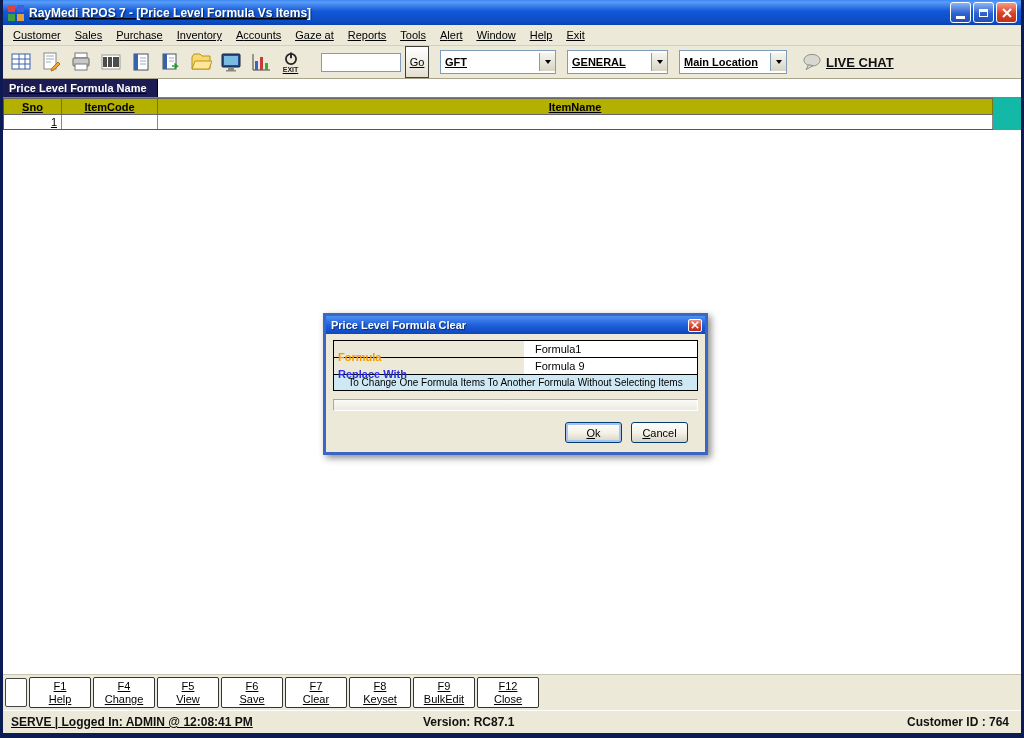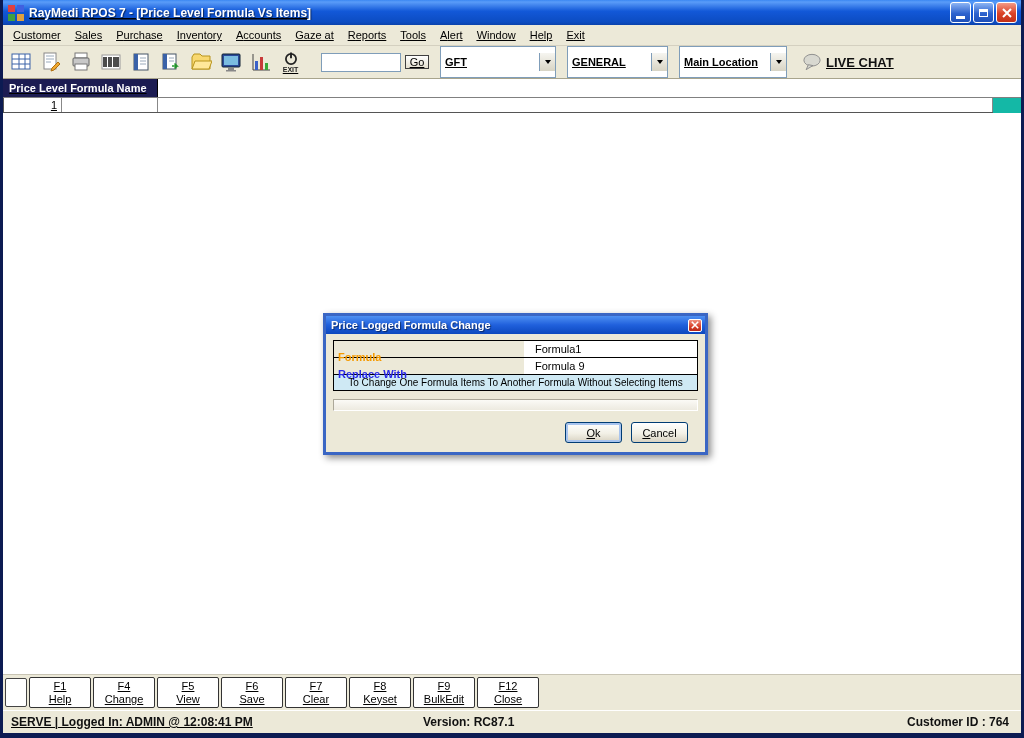--- a/index.html
+++ b/index.html
@@ -30,24 +30,24 @@
   .menu-item::first-letter { text-decoration:underline; }
 
   
   .toolbar { flex:0 0 31px; display:flex; align-items:center; background:#ECE9D8;
     border-bottom:1px solid #A8A48C; padding:0 4px; gap:3px; }
   .tool-btn { width:27px; height:27px; display:flex; flex-direction:column; align-items:center;
     justify-content:center; border:1px solid transparent; }
   .exit-caption { font-size:7px; font-weight:bold; color:#222; line-height:6px; }
   .search-input { width:80px; height:19px; border:1px solid #7F9DB9; font-size:11px; padding:0 3px;
     margin-left:14px; background:#fff; }
-  .go-btn { height:14px; width:24px; border:1px solid #404040; background:linear-gradient(#FFFFFF,#E4E0D0);
+  .go-btn { height:32px; width:24px; border:1px solid #404040; background:linear-gradient(#FFFFFF,#E4E0D0);
     font-size:11px; margin-left:1px; display:inline-block; }
   .go-btn::first-letter { text-decoration:underline; }
-  .xp-select { height:32px; border:1px solid #7F9DB9; background:#fff; display:flex; align-items:center;
+  .xp-select { height:24px; border:1px solid #7F9DB9; background:#fff; display:flex; align-items:center;
     font-size:11px; font-weight:bold; margin-left:8px; }
   .xp-select .val { flex:1; padding:0 4px; white-space:nowrap; overflow:hidden; }
   .drop-btn { width:16px; height:18px; border-left:1px solid #7F9DB9;
     background:linear-gradient(#F6F5F0,#D8D4C4); display:flex; align-items:center; justify-content:center; }
   .drop-arrow { width:0; height:0; border-left:3px solid transparent; border-right:3px solid transparent;
     border-top:4px solid #000; }
   .livechat { display:flex; align-items:center; gap:4px; margin-left:12px; font-size:13px; font-weight:bold; color:#111; }
 
   
   .tabrow { flex:0 0 19px; background:#fff; border-bottom:1px solid #808080; display:flex; align-items:stretch; }
@@ -254,32 +254,37 @@
       </svg>
       <span>LIVE CHAT</span>
     </span>
   </div>
 
   <div class="tabrow">
     <span class="formula-tab">Price Level Formula Name</span>
   </div>
 
   <div class="grid">
+    <div class="grid-header">
+      <span class="cell col-sno">Sno</span>
+      <span class="cell col-code">ItemCode</span>
+      <span class="cell col-name">ItemName</span>
+    </div>
     <div class="grid-row">
       <span class="cell col-sno">1</span>
       <span class="cell col-code"></span>
       <span class="cell col-name"></span>
     </div>
   </div>
 
   <div class="main-area"></div>
 
   <div class="dialog">
     <div class="dlg-title">
-      <span class="dlg-title-text">Price Logged Formula Change</span>
+      <span class="dlg-title-text">Price Level Formula Clear</span>
       <span class="dlg-close">
         <svg width="8" height="8" viewBox="0 0 10 10">
           <path d="M1 1l8 8M9 1l-8 8" stroke="#fff" stroke-width="2"></path>
         </svg>
       </span>
     </div>
     <div class="dlg-body">
       <div class="dlg-grid">
         <div class="dlg-field">
           <span class="dlg-label lbl-0">Formula</span>

